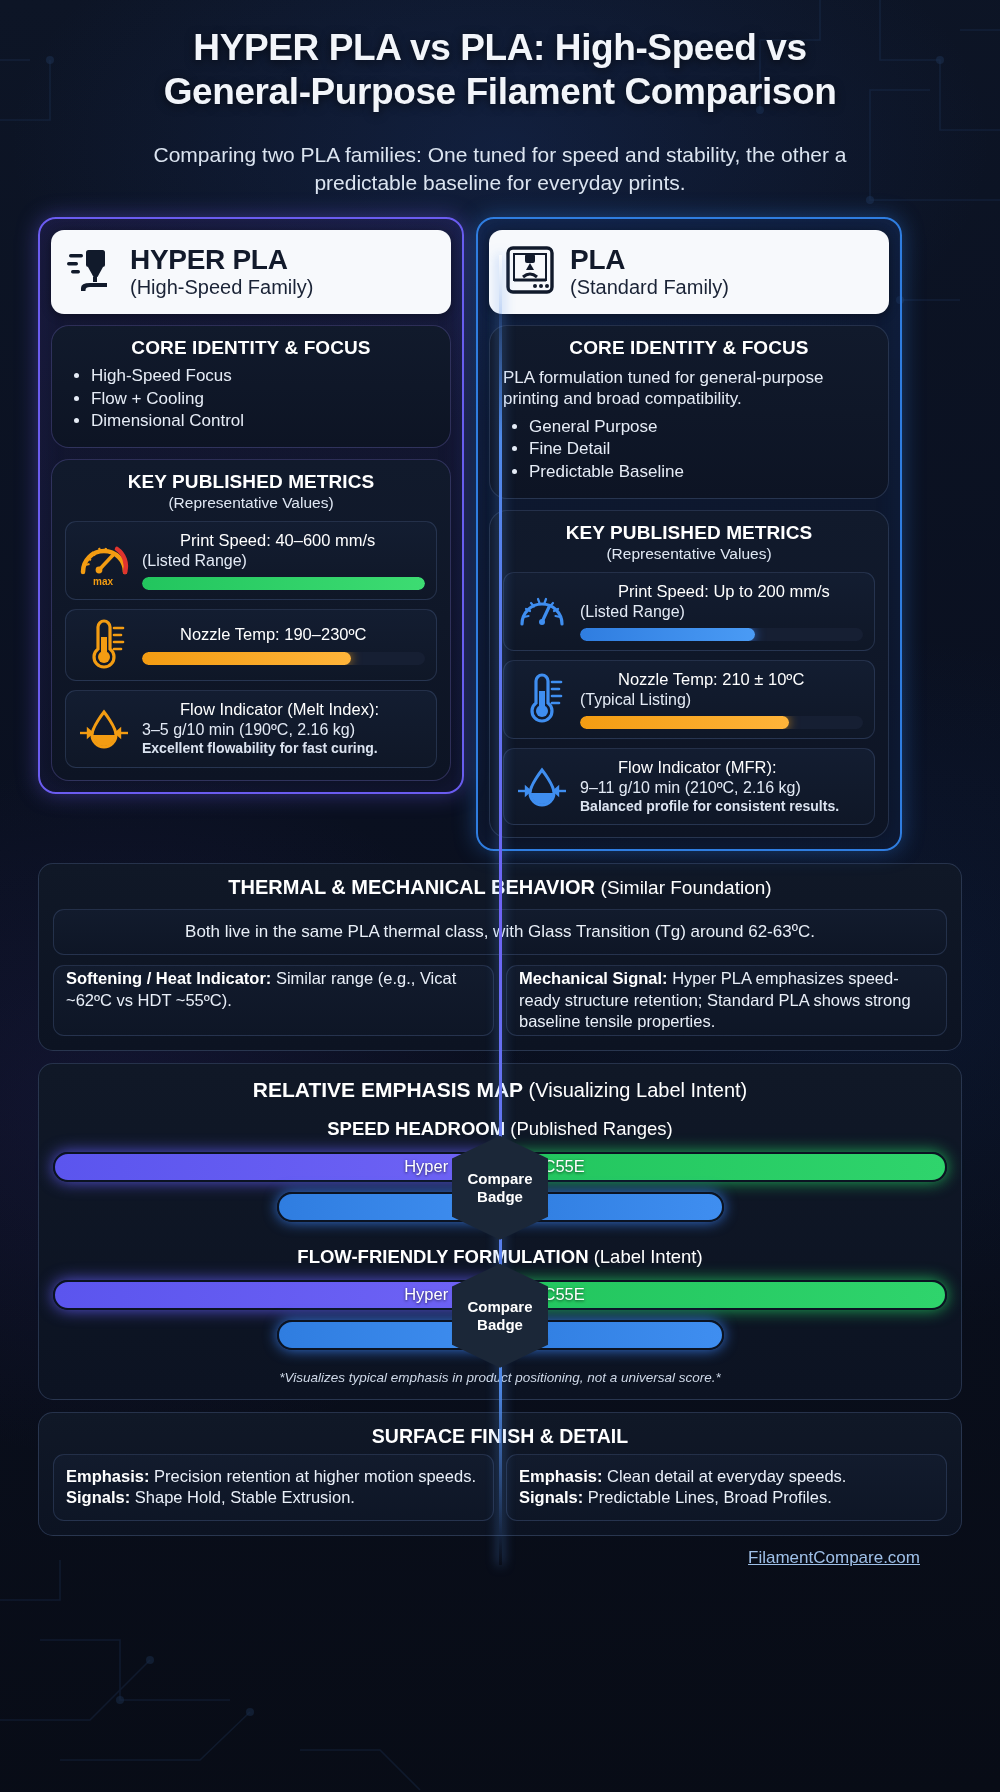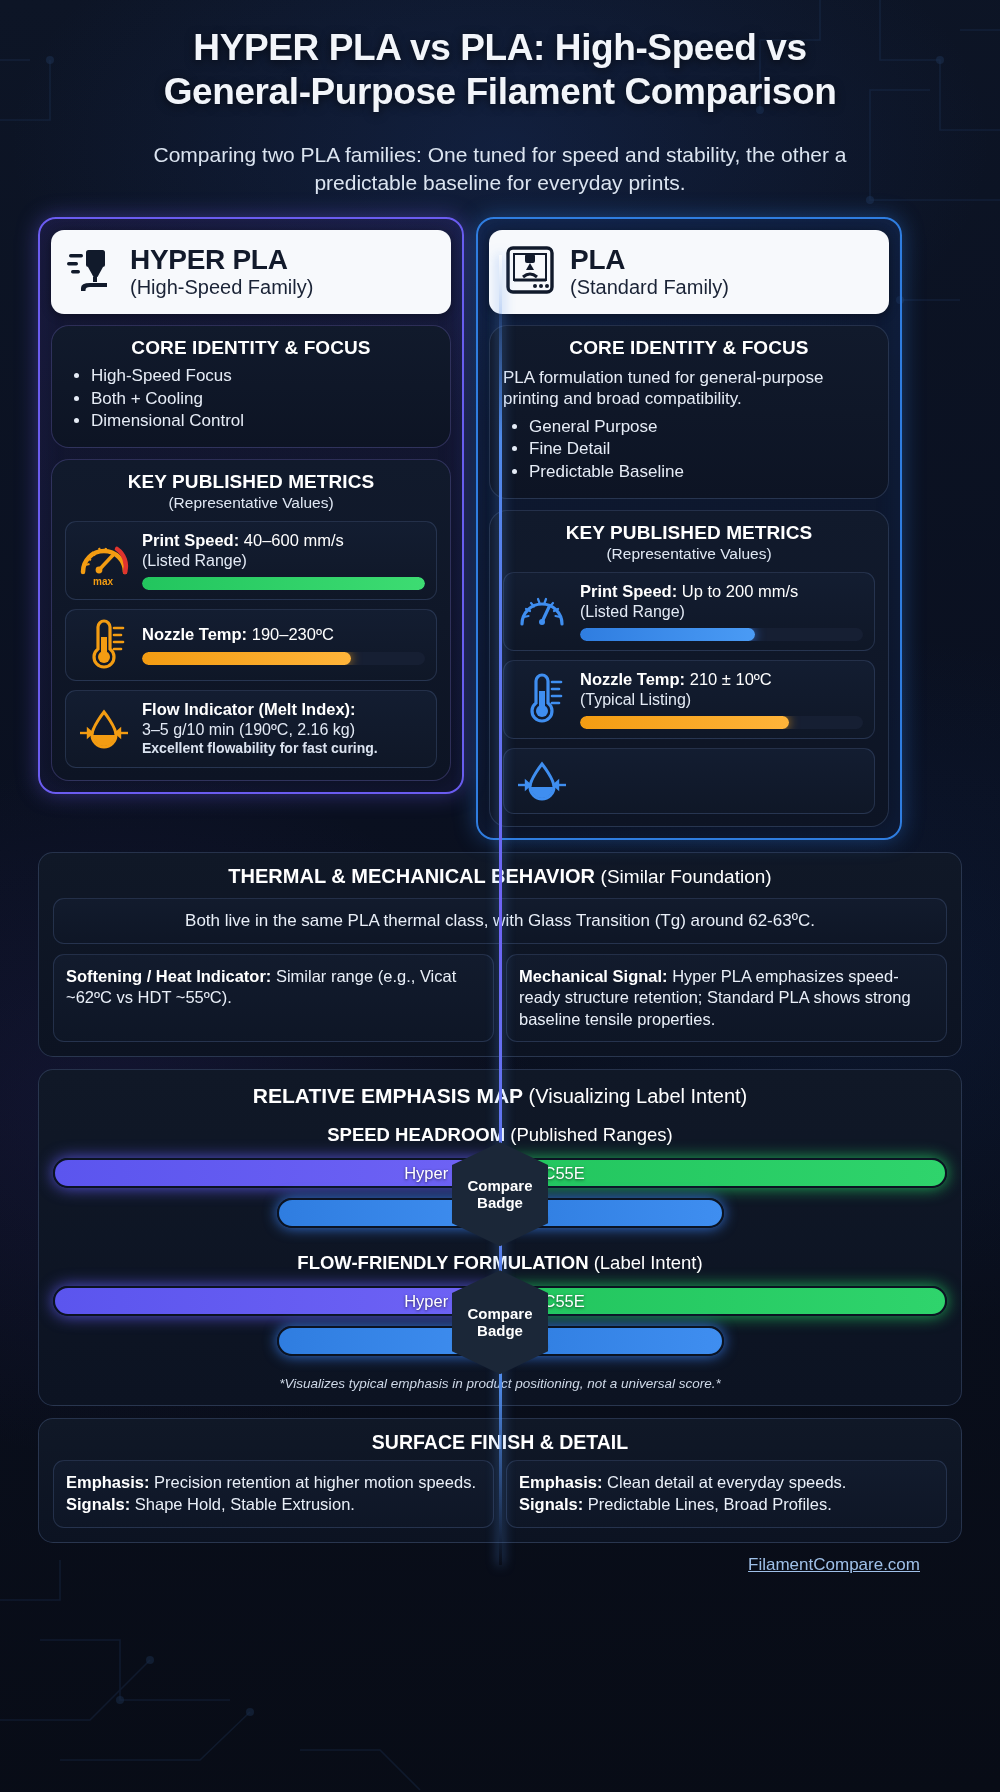--- a/index.html
+++ b/index.html
@@ -75,21 +75,21 @@
   
   .metric {
     margin-top: 9px; border-radius: 11px; padding: 9px 11px;
     background: linear-gradient(180deg,#131d31,#0f1727);
     border: 1px solid rgba(120,150,210,.20);
     display: flex; gap: 11px; align-items: center;
   }
   .metric .mi { flex: 0 0 54px; display:flex; justify-content:center; }
   .metric .mb { flex: 1 1 auto; min-width: 0; }
   .mlabel { color: #fff; font-size: 16.5px; line-height: 1.2; }
-  .mlabel b { font-weight: bold; }
+  .mlabel b { font-weight: normal; margin-left: 38px; }
   .msub { color: #e3eaf5; font-size: 16px; line-height: 1.2; }
   .mnote { color: #dbe3f0; font-size: 14px; line-height: 1.25; margin-top: 1px; font-weight: bold; }
   .track {
     height: 13px; border-radius: 7px; margin-top: 7px;
     background: #161f33; overflow: hidden;
   }
   .fill { height: 100%; border-radius: 7px; }
   .fill.green { background: linear-gradient(90deg,#22c55e,#3ddc72); box-shadow: 0 0 11px rgba(34,197,94,.85); }
   .fill.blue  { background: linear-gradient(90deg,#2f7de0,#4a9bf5); box-shadow: 0 0 11px rgba(59,130,246,.85); }
   .fill.amber { background: linear-gradient(90deg,#f39c12,#ffb43a); box-shadow: 0 0 11px rgba(243,156,18,.80); }
@@ -103,21 +103,21 @@
   .fh { text-align:center; color:#fff; font-size:20px; font-weight:bold; }
   .fh span.reg { font-weight: normal; font-size: 19px; }
   .note-card {
     margin-top: 10px; border-radius: 11px; padding: 11px 12px;
     background: linear-gradient(180deg,#121b2d,#0e1626);
     border: 1px solid rgba(120,150,210,.20);
     color:#e9eff8; font-size:17px; text-align:center; line-height:1.3;
   }
   .two { display:flex; gap:12px; margin-top:10px; }
   .two .half {
-    flex:1 1 0; border-radius:11px; padding:11px 12px;
+    flex:1 1 0; border-radius:11px; padding:2px 12px;
     background: linear-gradient(180deg,#121b2d,#0e1626);
     border:1px solid rgba(120,150,210,.20);
     color:#e9eff8; font-size:16.5px; line-height:1.30;
   }
   .two .half b { color:#fff; }
 
   
   .emph-title { text-align:center; color:#fff; font-weight:bold; font-size:21px; margin-top:2px; }
   .emph-title .reg { font-weight:normal; font-size:20px; }
   .sub-title { text-align:center; color:#fff; font-weight:bold; font-size:18.5px; margin-top:16px; }
@@ -254,21 +254,21 @@
           <span class="txt">
             <div class="nm">HYPER PLA</div>
             <div class="fam">(High-Speed Family)</div>
           </span>
         </div>
 
         <div class="panel left-p">
           <div class="ph">CORE IDENTITY &amp; FOCUS</div>
           <ul class="bul">
             <li>High-Speed Focus</li>
-            <li>Both + Cooling</li>
+            <li>Flow + Cooling</li>
             <li>Dimensional Control</li>
           </ul>
         </div>
 
         <div class="panel left-p">
           <div class="ph">KEY PUBLISHED METRICS</div>
           <div class="ph-sub">(Representative Values)</div>
 
           <div class="metric">
             <span class="mi">
@@ -438,20 +438,25 @@
                 <path d="M26 6 C26 6 14 21 14 29 a12 12 0 0 0 24 0 C38 21 26 6 26 6 z" fill="none" stroke="#3f8ef0" stroke-width="3"></path>
                 <path d="M15 29 h22 a11 11 0 0 1 -22 0 z" fill="#3f8ef0"></path>
                 <g stroke="#3f8ef0" stroke-width="2.4" fill="#3f8ef0">
                   <line x1="2" y1="27" x2="10" y2="27"></line>
                     <polygon points="10,23.5 14,27 10,30.5"></polygon>
                   <line x1="50" y1="27" x2="42" y2="27"></line>
                     <polygon points="42,23.5 38,27 42,30.5"></polygon>
                 </g>
               </svg>
             </span>
+            <span class="mb">
+              <div class="mlabel"><b>Flow Indicator (MFR):</b></div>
+              <div class="msub">9–11 g/10 min (210ºC, 2.16 kg)</div>
+              <div class="mnote">Balanced profile for consistent results.</div>
+            </span>
           </div>
         </div>
       </div>
     </div>
 
     <div class="full">
       <div class="fh">
         <span>THERMAL &amp; MECHANICAL BEHAVIOR</span>
         <span class="reg">(Similar Foundation)</span>
       </div>

